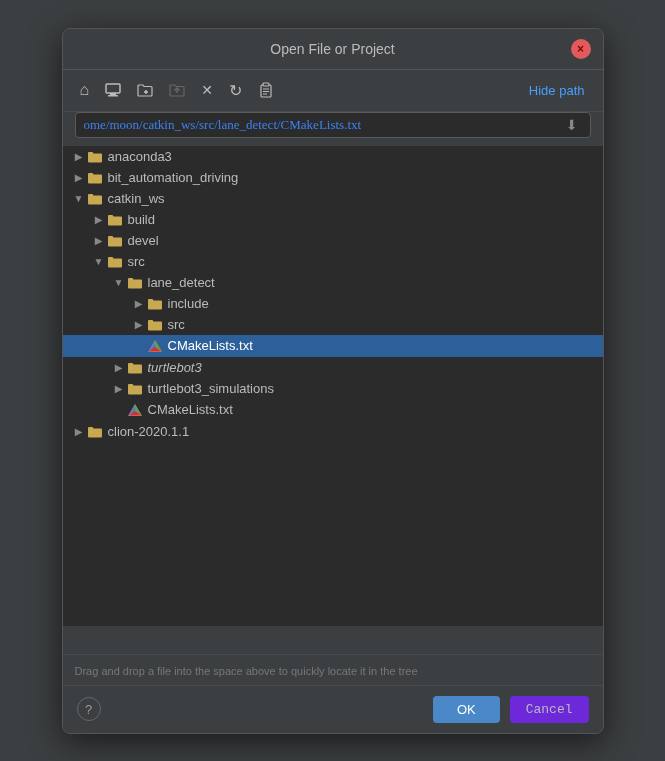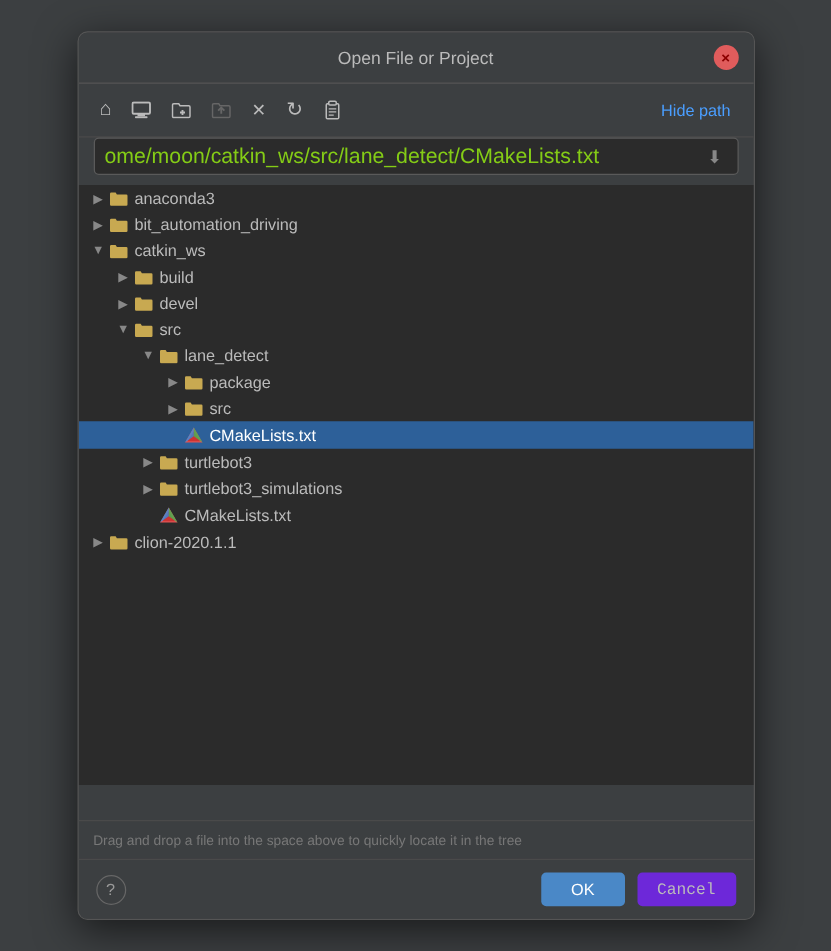--- a/index.html
+++ b/index.html
@@ -99,24 +99,24 @@
       border-radius: 4px;
       display: flex;
       align-items: center;
       padding: 4px 8px;
     }
 
     .path-input {
       background: none;
       border: none;
       outline: none;
-      color: #84cc16;
-      font-size: 17px;
+      color: #3b82f6;
+      font-size: 13px;
       flex: 1;
-      font-family: Liberation Sans, sans-serif;
+      font-family: Liberation Serif, serif;
     }
 
     .path-arrow {
       color: #888;
       font-size: 14px;
       cursor: pointer;
       padding: 0 4px;
     }
 
     .tree-container {
@@ -314,21 +314,21 @@
       <svg width="16" height="13" viewBox="0 0 16 13" style="vertical-align:middle;flex-shrink:0;margin-right:5px;">
       <path d="M1 3 Q1 2 2 2 L5.5 2 L6.5 3.5 L14 3.5 Q15 3.5 15 4.5 L15 11.5 Q15 12.5 14 12.5 L2 12.5 Q1 12.5 1 11.5 Z" fill="#c8a951"></path>
     </svg>
       <span style="vertical-align:middle;">lane_detect</span>
     </div>
       <div class="tree-item" style="padding-left: 68px;">
       <span class="tree-arrow">▶</span>
       <svg width="16" height="13" viewBox="0 0 16 13" style="vertical-align:middle;flex-shrink:0;margin-right:5px;">
       <path d="M1 3 Q1 2 2 2 L5.5 2 L6.5 3.5 L14 3.5 Q15 3.5 15 4.5 L15 11.5 Q15 12.5 14 12.5 L2 12.5 Q1 12.5 1 11.5 Z" fill="#c8a951"></path>
     </svg>
-      <span style="vertical-align:middle;">package</span>
+      <span style="vertical-align:middle;">include</span>
     </div>
       <div class="tree-item" style="padding-left: 68px;">
       <span class="tree-arrow">▶</span>
       <svg width="16" height="13" viewBox="0 0 16 13" style="vertical-align:middle;flex-shrink:0;margin-right:5px;">
       <path d="M1 3 Q1 2 2 2 L5.5 2 L6.5 3.5 L14 3.5 Q15 3.5 15 4.5 L15 11.5 Q15 12.5 14 12.5 L2 12.5 Q1 12.5 1 11.5 Z" fill="#c8a951"></path>
     </svg>
       <span style="vertical-align:middle;">src</span>
     </div>
       <div class="tree-item selected" style="padding-left: 68px;">
       <span class="tree-arrow"></span>
@@ -338,21 +338,21 @@
       <polygon points="8,2 15,14 8,9" fill="#4caf50" opacity="0.85"></polygon>
       <polygon points="8,2 1,14 8,9" fill="#2196f3" opacity="0.7"></polygon>
     </svg>
       <span style="vertical-align:middle;">CMakeLists.txt</span>
     </div>
       <div class="tree-item" style="padding-left: 48px;">
       <span class="tree-arrow">▶</span>
       <svg width="16" height="13" viewBox="0 0 16 13" style="vertical-align:middle;flex-shrink:0;margin-right:5px;">
       <path d="M1 3 Q1 2 2 2 L5.5 2 L6.5 3.5 L14 3.5 Q15 3.5 15 4.5 L15 11.5 Q15 12.5 14 12.5 L2 12.5 Q1 12.5 1 11.5 Z" fill="#c8a951"></path>
     </svg>
-      <span style="vertical-align:middle;">turtlebot3</span>
+      <span style="vertical-align:middle;font-style:italic;">turtlebot3</span>
     </div>
       <div class="tree-item" style="padding-left: 48px;">
       <span class="tree-arrow">▶</span>
       <svg width="16" height="13" viewBox="0 0 16 13" style="vertical-align:middle;flex-shrink:0;margin-right:5px;">
       <path d="M1 3 Q1 2 2 2 L5.5 2 L6.5 3.5 L14 3.5 Q15 3.5 15 4.5 L15 11.5 Q15 12.5 14 12.5 L2 12.5 Q1 12.5 1 11.5 Z" fill="#c8a951"></path>
     </svg>
       <span style="vertical-align:middle;">turtlebot3_simulations</span>
     </div>
       <div class="tree-item" style="padding-left: 48px;">
       <span class="tree-arrow"></span>

